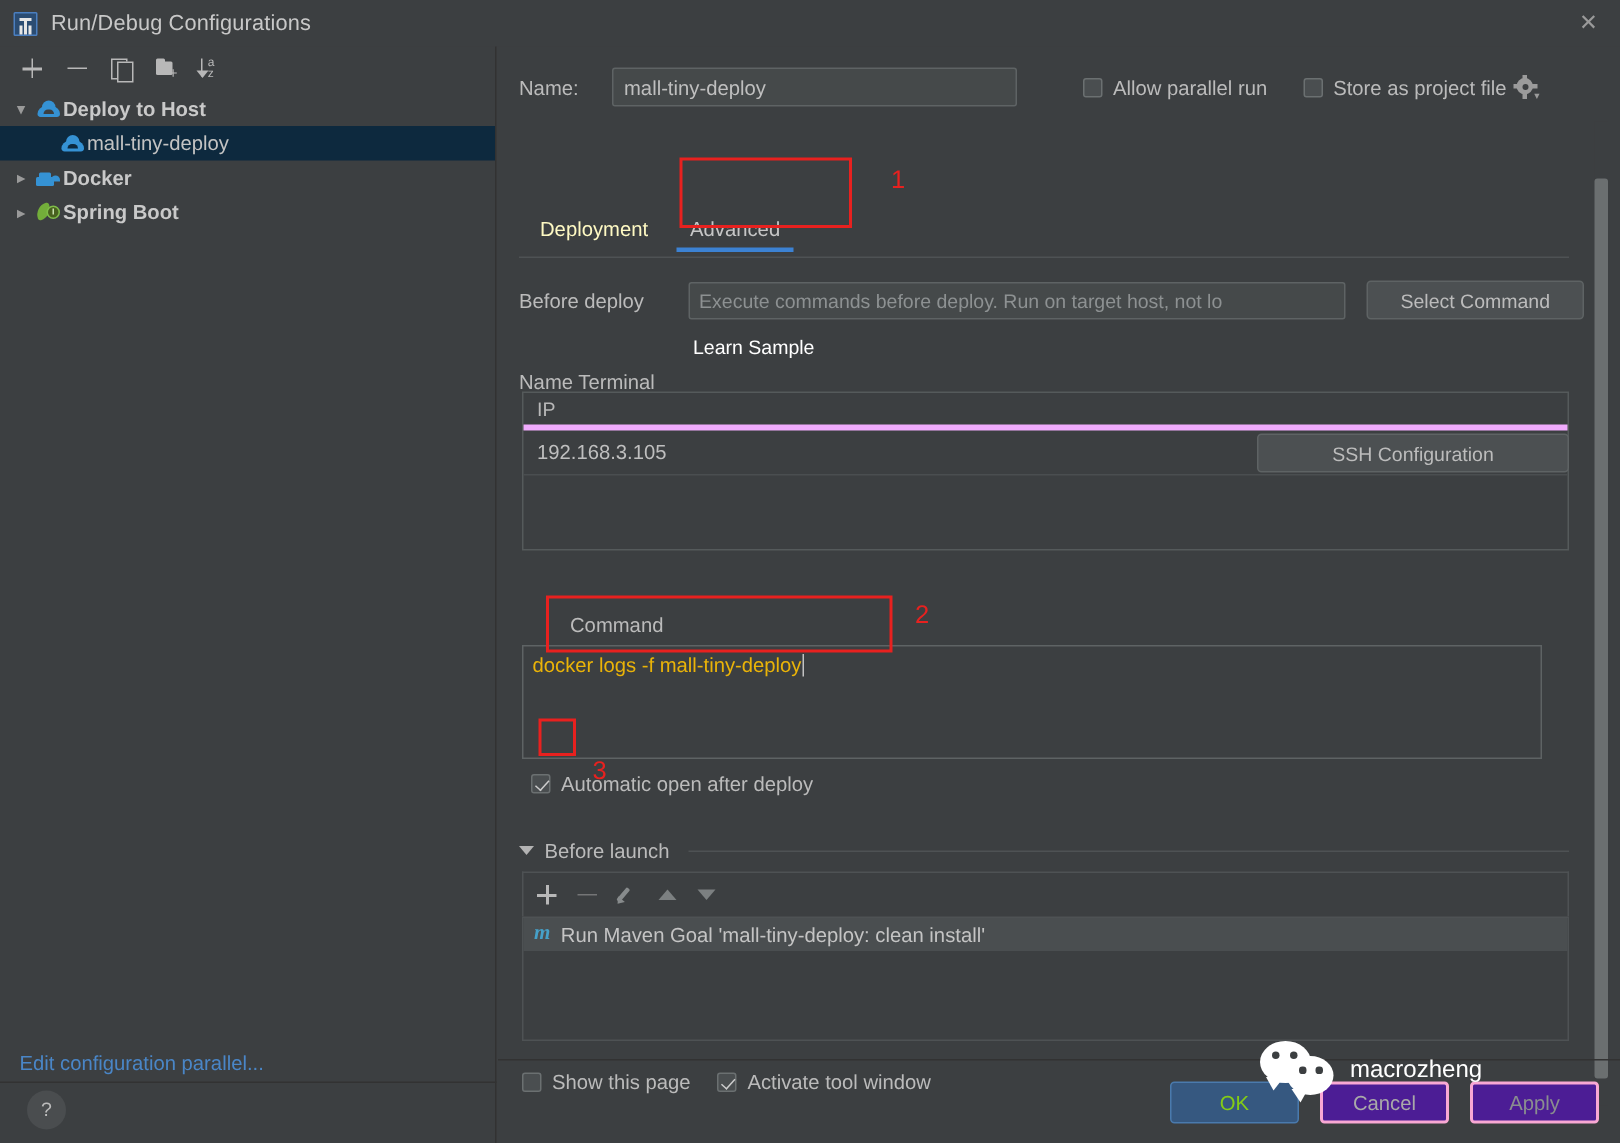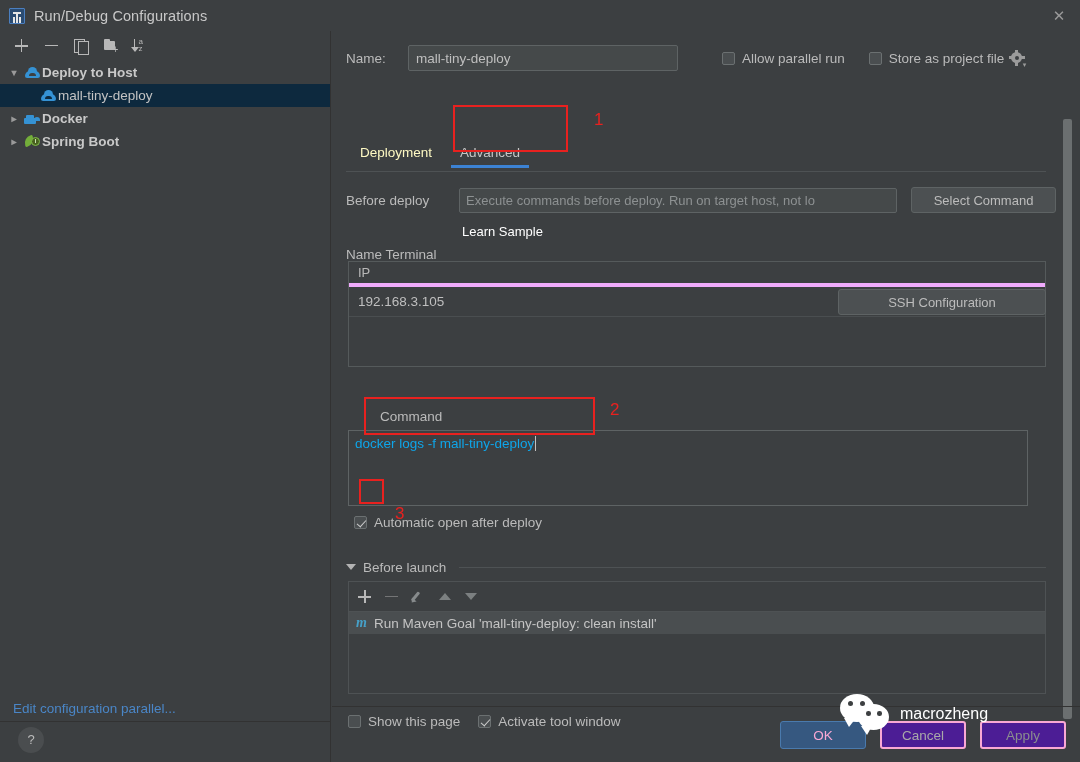--- a/index.html
+++ b/index.html
@@ -267,21 +267,21 @@
     font-size: 13.5px; color: #bfbfbf; border-bottom: 1px solid #4a4e50;
     position: relative;
   }
   .sshbtn {
     position: absolute; right: -1px; top: 2px;
   }
 
   .cmdbox {
     position: absolute; left: 16px; top: 399px; width: 680px; height: 76px;
     background: #3c3f41; border: 1px solid #5e6364;
-    color: #0ea5e9; font-size: 13.5px; padding: 5px 6px;
+    color: #eab308; font-size: 13.5px; padding: 5px 6px;
     font-family: "Liberation Sans", sans-serif;
   }
   .caret {
     display: inline-block; width: 1px; height: 15px; background: #c2c2c2;
     vertical-align: -3px; margin-left: 1px;
   }
 
   .beforelaunch-hdr {
     position: absolute; left: 14px; top: 527px; width: 700px; height: 18px;
     display: flex; align-items: center; gap: 7px;
@@ -337,21 +337,21 @@
     position: absolute; left: 332px; top: 706px; width: 748px; height: 1px; background: #323232;
   }
   .buttons {
     position: absolute; right: 14px; top: 721px; display: flex; gap: 14px;
   }
   .dlgbtn {
     width: 86px; height: 28px; border-radius: 3px; font-size: 13.5px;
     display: flex; align-items: center; justify-content: center;
     background: #4c1d95; border: 2px solid #f9a8d4; color: #a9a9a9;
   }
-  .dlgbtn.primary { background: #365880; border: 1px solid #4a7aad; color: #f9a8d4; text-align: right; }
+  .dlgbtn.primary { background: #365880; border: 1px solid #4a7aad; color: #84cc16; text-align: right; }
   .dlgbtn.disabled { color: #8a8e8f; }
 
   .vscroll {
     position: absolute; right: 8px; top: 88px; width: 9px; height: 600px;
     background: #6b6f70; border-radius: 2px;
   }
   .vscroll-track {
     position: absolute; right: 8px; top: 50px; width: 9px; height: 656px;
     background: #3c3f41;
   }

